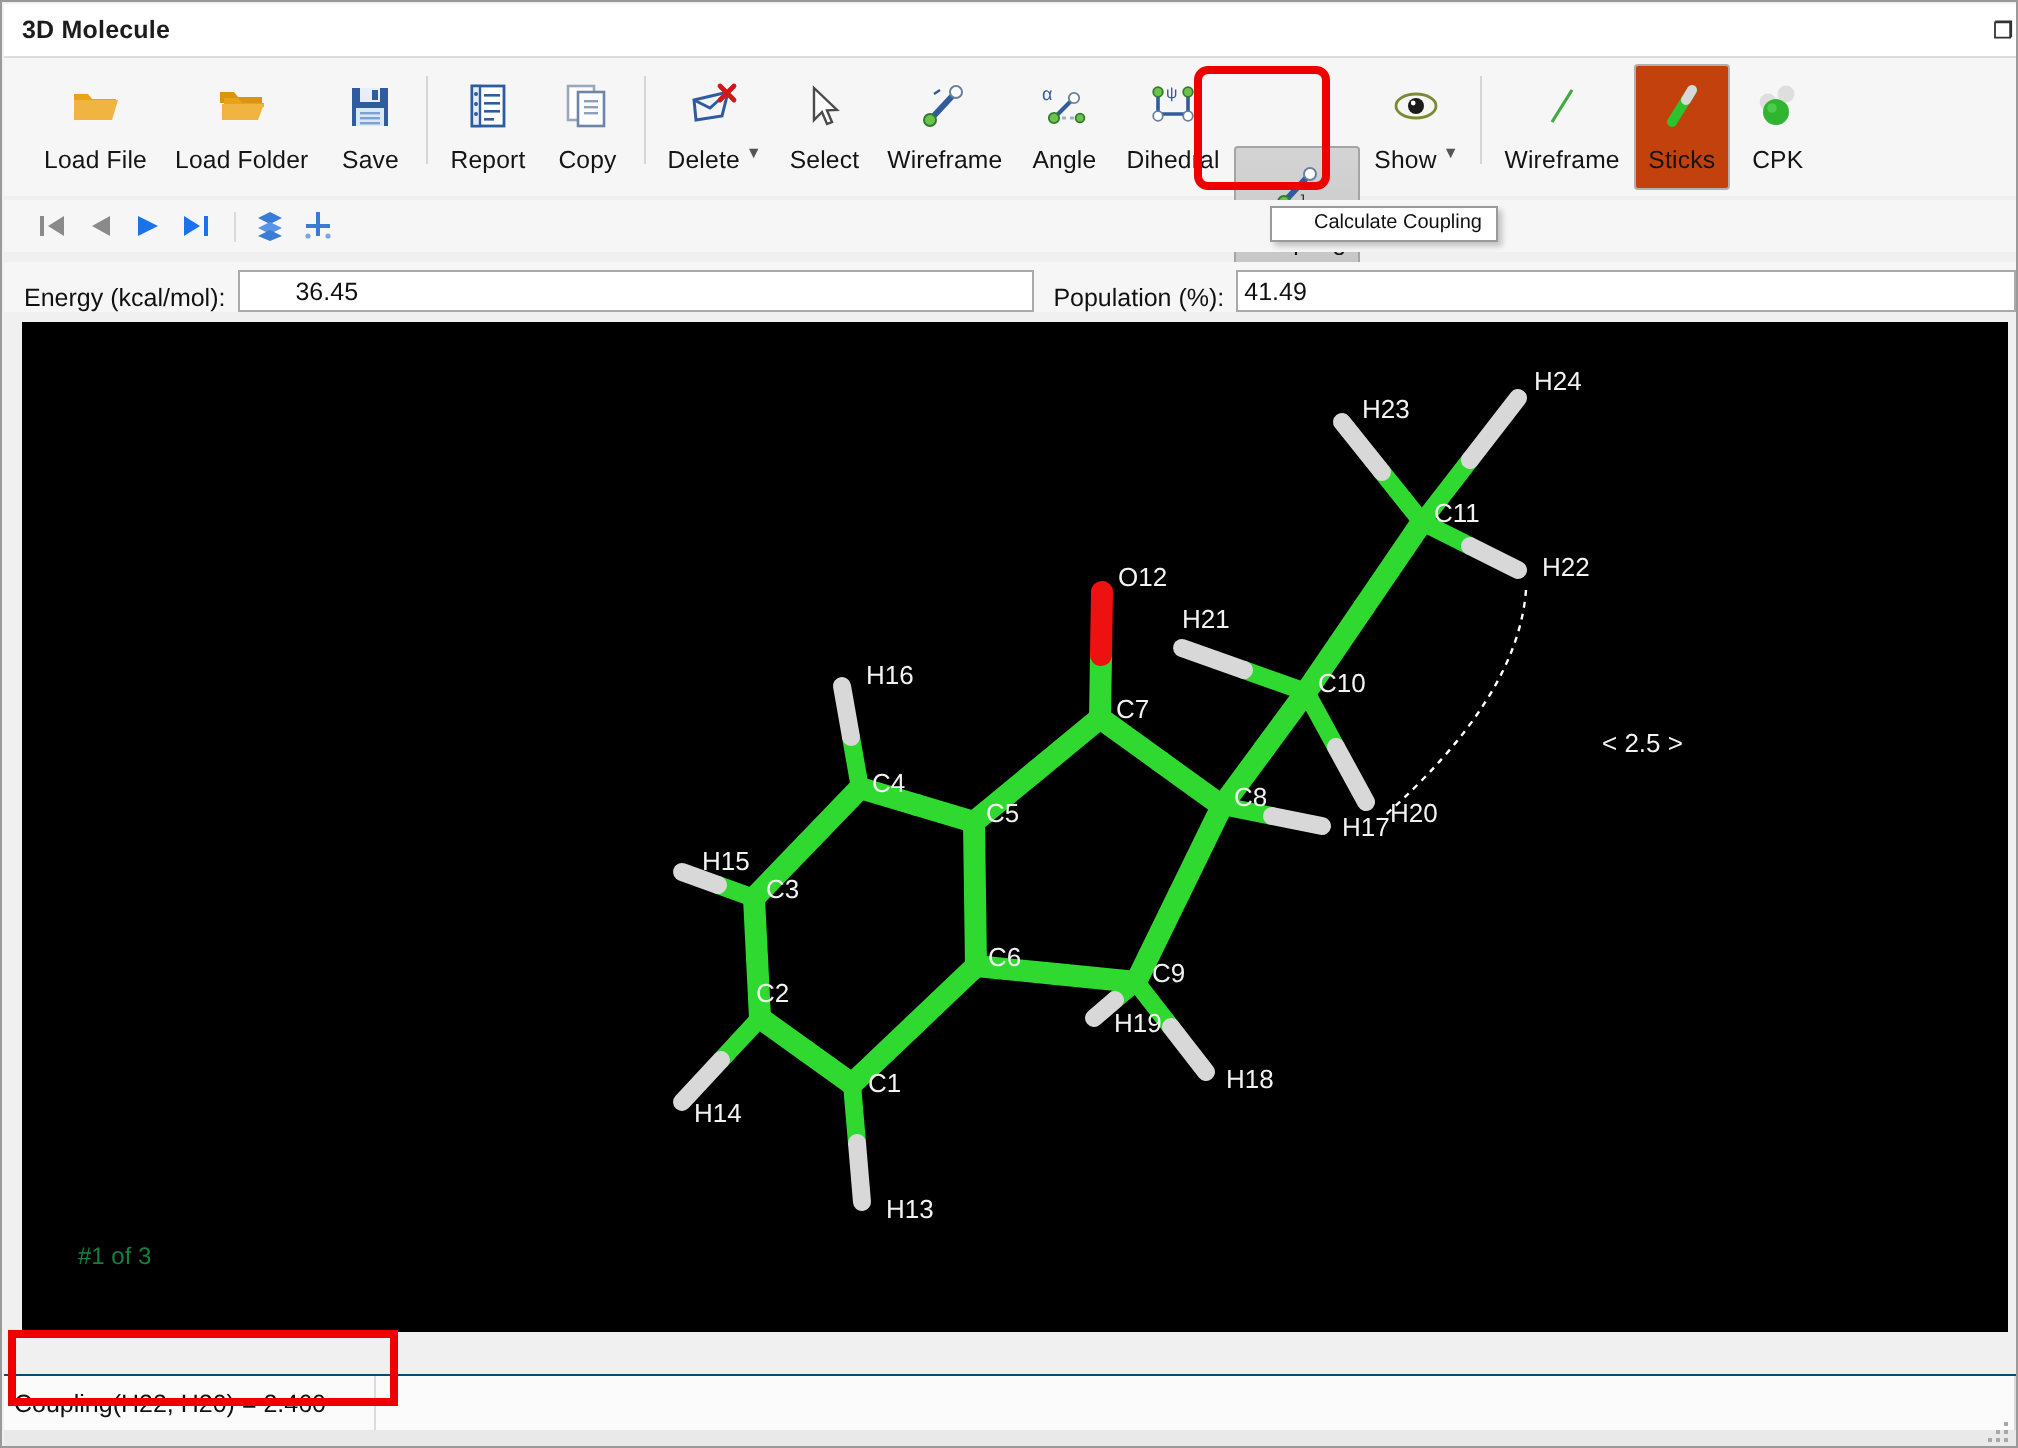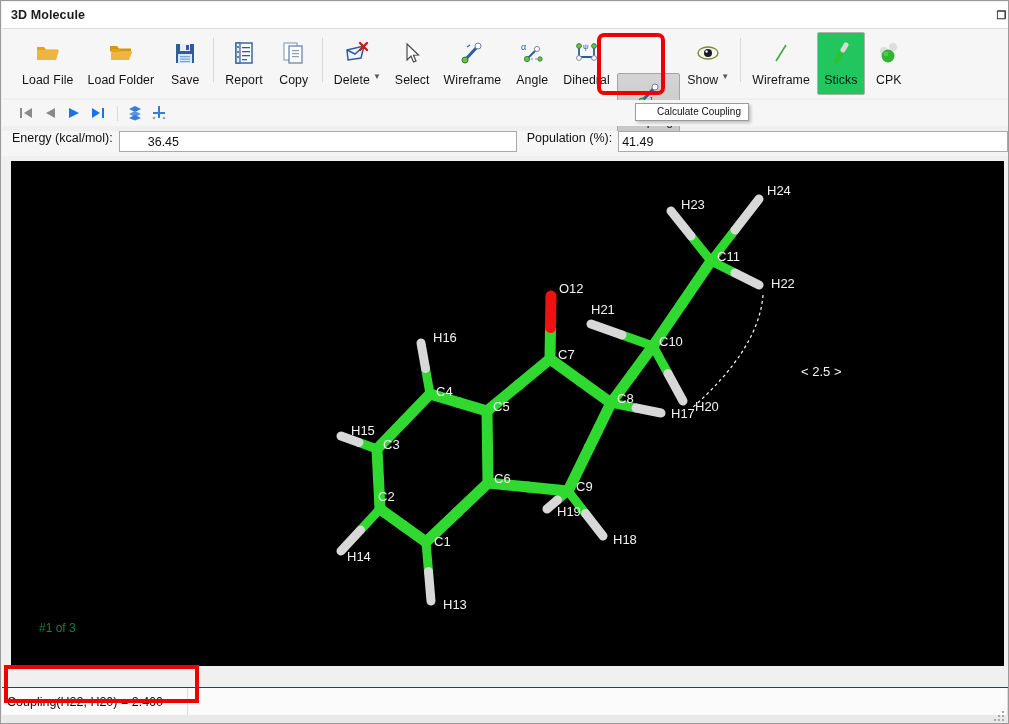--- a/index.html
+++ b/index.html
@@ -61,21 +61,21 @@
   .tb-item .ico {
     height: 30px; width: 32px;
     display: flex; align-items: center; justify-content: center;
   }
   .tb-item .lbl {
     font-size: 12.3px; color: #141414;
     margin-top: 5px; white-space: nowrap;
     letter-spacing: 0.1px;
   }
   .tb-item.active {
-    background: #22c55e;
+    background: #c2410c;
     border: 1px solid #b0b0b0;
   }
   .tb-item.pressed-hi {
     background: linear-gradient(#d4d4d4, #c6c6c6);
     border: 1px solid #a5a5a5;
     margin-top: 44px;
   }
   .tb-sep {
     width: 1px; height: 44px; background: #d6d6d6;
     margin: 9px 4px 0 4px;
@@ -124,21 +124,21 @@
     margin-right: 2px;
   }
   .nav-sep {
     width: 1px; height: 15px; background: #d9d9d9; margin: 0 6px;
   }
 
   
   .fieldrow {
     position: absolute; left: 1px; top: 130px;
     width: 1006px; height: 25px;
-    display: flex; align-items: flex-start;
+    display: flex; align-items: flex-end;
     background: #f6f6f6;
   }
   .fld-label {
     font-size: 12.5px; color: #111;
     padding: 0 6px 0 10px; white-space: nowrap;
   }
   .fld-input {
     height: 21px; background: #ffffff;
     border: 1px solid #a9a9a9;
     font-family: "Liberation Sans", sans-serif;

